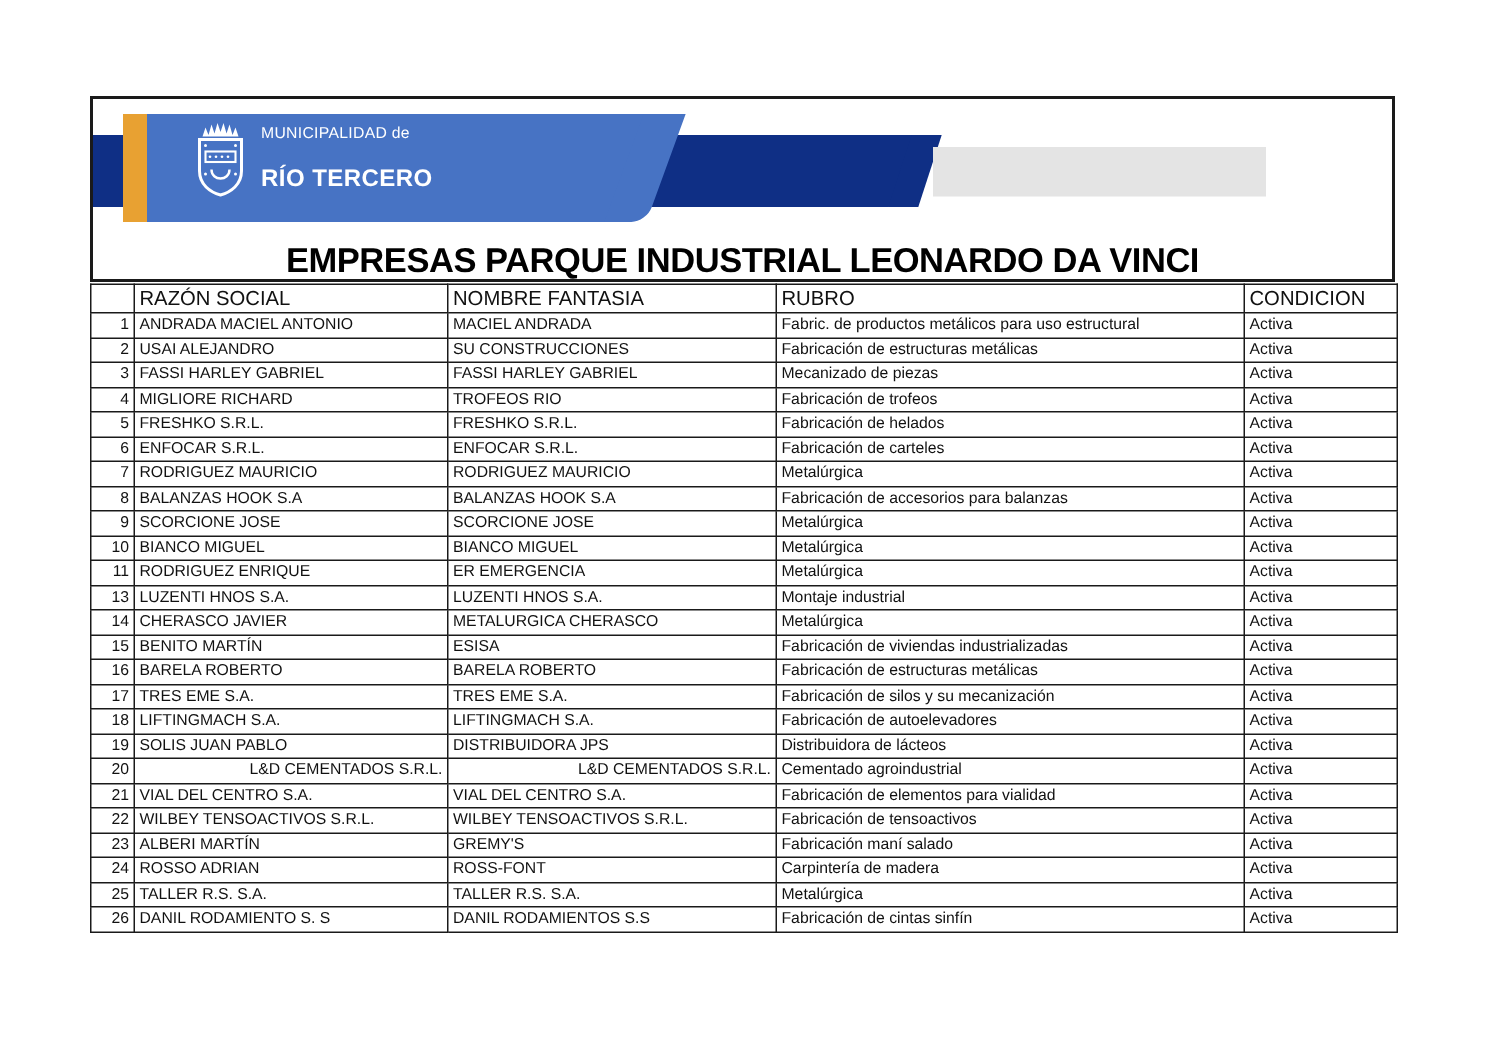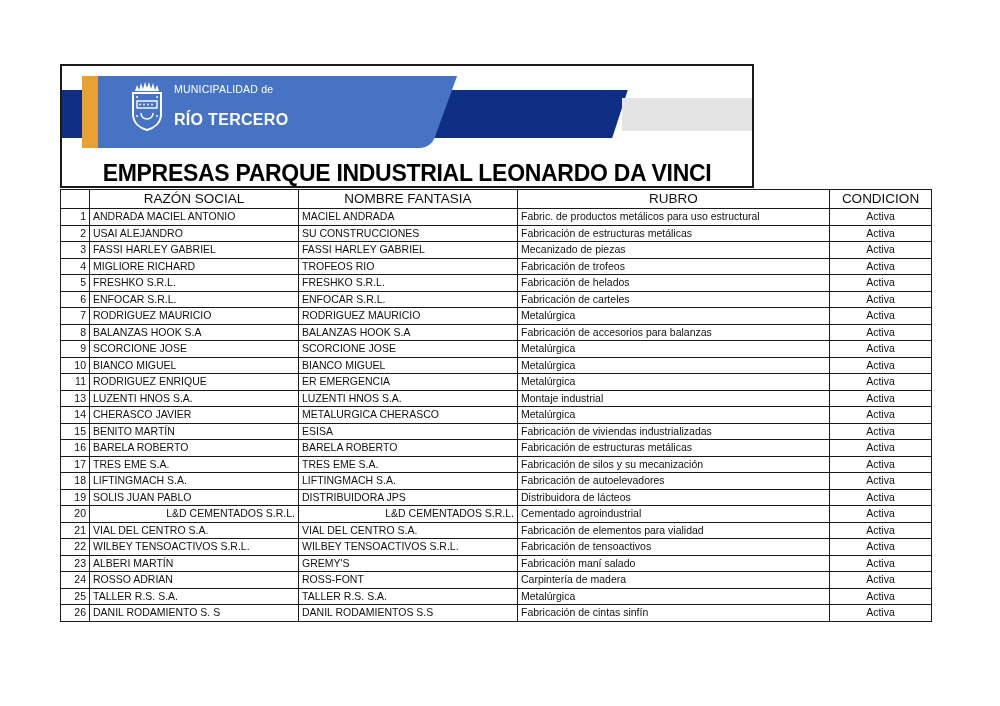--- a/index.html
+++ b/index.html
@@ -1,19 +1,19 @@
 <!DOCTYPE html>
 <html><head>
 <meta charset="utf-8">
 <style>
   html, body { margin: 0; padding: 0; background: #ffffff; }
   body { width: 1000px; height: 706px; position: relative; overflow: hidden; font-family: "Liberation Sans", sans-serif; }
 
   .header-box {
-    position: absolute; left: 60px; top: 64px; width: 694px; height: 124px;
+    position: absolute; left: 60px; top: 64px; width: 870px; height: 124px;
     border: 2px solid #1a1a1a; box-sizing: border-box; background: #fff; overflow: hidden;
   }
   .banner-dark {
     position: absolute; left: 0; top: 24px; width: 548px; height: 48px;
     background: #0f2f85; border-bottom-right-radius: 18px;
   }
   .banner-dark::after {
     content: ""; position: absolute; right: -10px; top: 0; width: 20px; height: 48px;
     background: #0f2f85; transform: skewX(-18deg);
   }
@@ -45,23 +45,23 @@
   }
 
   table.sheet {
     position: absolute; left: 60px; top: 189px; border-collapse: collapse;
     font-family: "Liberation Sans", sans-serif; color: #111; table-layout: fixed;
   }
   table.sheet td, table.sheet th {
     border: 1px solid #1a1a1a; padding: 0 3px; white-space: nowrap; overflow: hidden;
     height: 15.5px; line-height: 15.5px; font-size: 10.5px; font-weight: normal;
   }
-  table.sheet th { font-size: 13.5px; height: 18px; line-height: 18px; text-align: center; }
+  table.sheet th { font-size: 13.5px; height: 18px; line-height: 18px; text-align: left; }
   td.num { text-align: right; padding-right: 2px; }
-  td.cond { text-align: center; }
+  td.cond { text-align: left; }
   td.small-caps { font-size: 9px; text-align: right; }
 </style>
 </head>
 <body>
 
 <div class="header-box">
   <div class="banner-dark"></div>
   <div class="banner-grey"></div>
   <div class="banner-blue"></div>
   <div class="banner-orange"></div>

